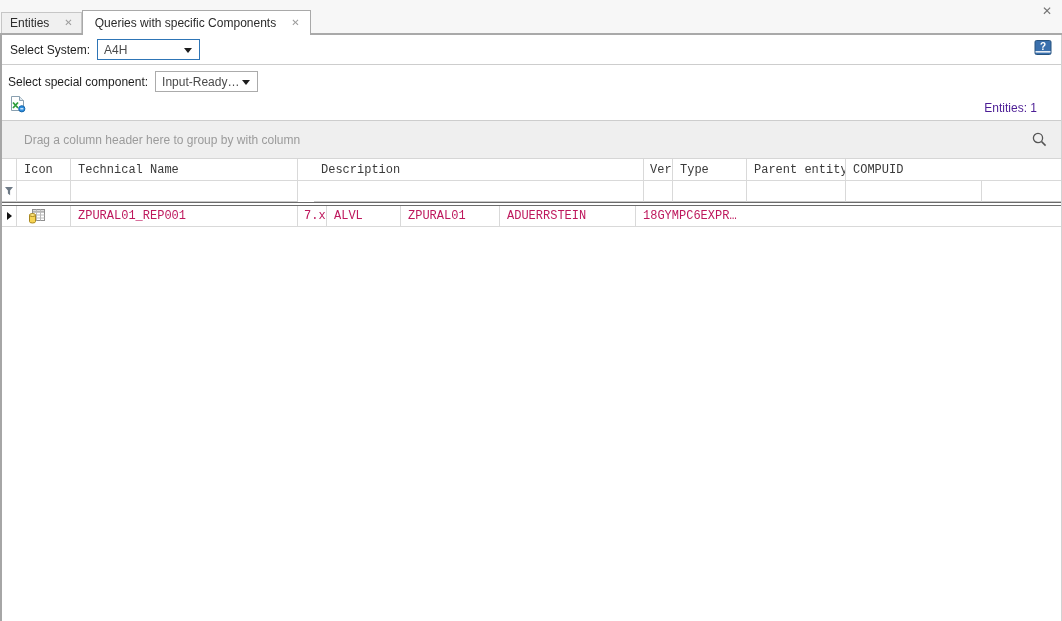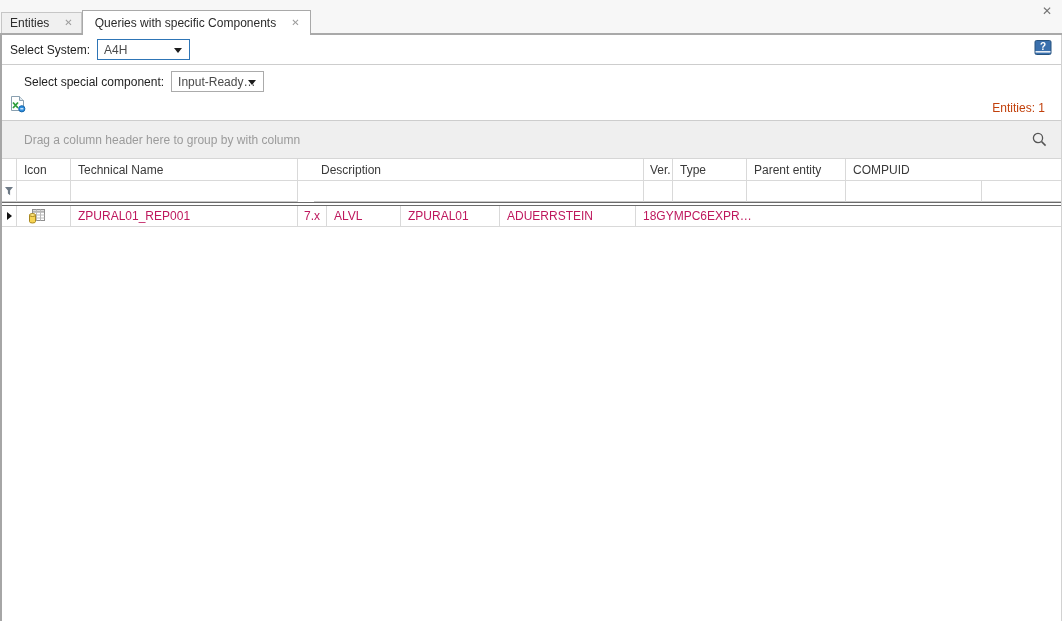--- a/index.html
+++ b/index.html
@@ -13,35 +13,35 @@
   .tabbar { height: 35px; background: #f7f7f7; border-bottom: 2px solid #a9a9a9; display: flex; align-items: flex-end; position: relative; }
   .tab { display: flex; align-items: center; cursor: default; }
   .tab-inactive { height: 21px; background: #f0f0f0; border: 1px solid #c6c6c6; border-bottom: none; padding: 0 8px 0 8px; margin-left: 1px; }
   .tab-active { height: 25px; background: #fff; border: 1px solid #a9a9a9; border-bottom: none; padding: 0 10px 0 12px; margin-bottom: -2px; position: relative; z-index: 2; justify-content: center; }
   .tab-label { margin-right: 15px; color: #2b2b2b; white-space: nowrap; }
   .tab-close { color: #9b9b9b; font-size: 10px; line-height: 10px; }
   .window-close { position: absolute; right: 10px; top: 4px; font-size: 12px; color: #757575; z-index: 3; }
   
   .main { height: 596px; border-left: 2px solid #a6a6a6; border-right: 1px solid #d2d2d2; border-bottom: 4px solid #3b82f6; display: flex; flex-direction: column; background: #fff; }
   .band1 { height: 30px; border-bottom: 1px solid #cdcdcd; display: flex; align-items: center; padding-left: 8px; position: relative; flex: none; }
-  .band2 { height: 56px; border-bottom: 1px solid #cdcdcd; position: relative; flex: none; padding-left: 16px; }
+  .band2 { height: 56px; border-bottom: 1px solid #cdcdcd; position: relative; flex: none; }
   .band2-row { display: flex; align-items: center; padding: 6px 0 0 6px; }
   .fld-label { color: #1e1e1e; margin-right: 7px; white-space: nowrap; }
-  .dd { width: 93px; height: 21px; border: 1px solid #ababab; background: #fff; display: flex; align-items: center; padding-left: 6px; position: relative; color: #4a4a4a; font-size: 12px; }
+  .dd { width: 103px; height: 21px; border: 1px solid #ababab; background: #fff; display: flex; align-items: center; padding-left: 6px; position: relative; color: #4a4a4a; font-size: 12px; }
   .dd-blue { border: 1px solid #2e75b6; }
   .dd-arrow { position: absolute; right: 7px; top: 8px; width: 0; height: 0; border-left: 4px solid transparent; border-right: 4px solid transparent; border-top: 5px solid #1d1d1d; }
   .help-btn { position: absolute; right: 9px; top: 5px; width: 18px; height: 16px; }
   .excel-btn { position: absolute; left: 7px; top: 30px; width: 18px; height: 18px; }
-  .entities-count { position: absolute; right: 16px; bottom: 5px; color: #c2410c; }
+  .entities-count { position: absolute; right: 24px; bottom: 5px; color: #4c1d95; }
   
   .group-panel { height: 38px; background: #efefef; border-bottom: 1px solid #d6d6d6; display: flex; align-items: center; padding-left: 22px; color: #9b9b9b; position: relative; flex: none; }
   .search-btn { position: absolute; right: 13px; top: 10px; width: 17px; height: 17px; }
   
   .grid-row { display: flex; flex: none; }
-  .cell { border-right: 1px solid #d9d9d9; padding-left: 7px; display: flex; align-items: center; overflow: hidden; white-space: nowrap; }
+  .cell { border-right: 1px solid #d9d9d9; padding-left: 7px; display: flex; align-items: center; overflow: hidden; white-space: nowrap; font-family: Liberation Mono, monospace; }
   .c0 { width: 15px; padding: 0; justify-content: center; }
   .c1 { width: 54px; }
   .c2 { width: 227px; }
   .c3 { width: 330px; margin-left: 16px; }
   .c4 { width: 29px; padding-left: 6px; }
   .c5 { width: 74px; }
   .c6 { width: 99px; }
   .c7 { width: 136px; }
   .c8 { flex: 1; border-right: none; }
   .header-row { height: 22px; border-bottom: 1px solid #d9d9d9; color: #3a3a3a; }

